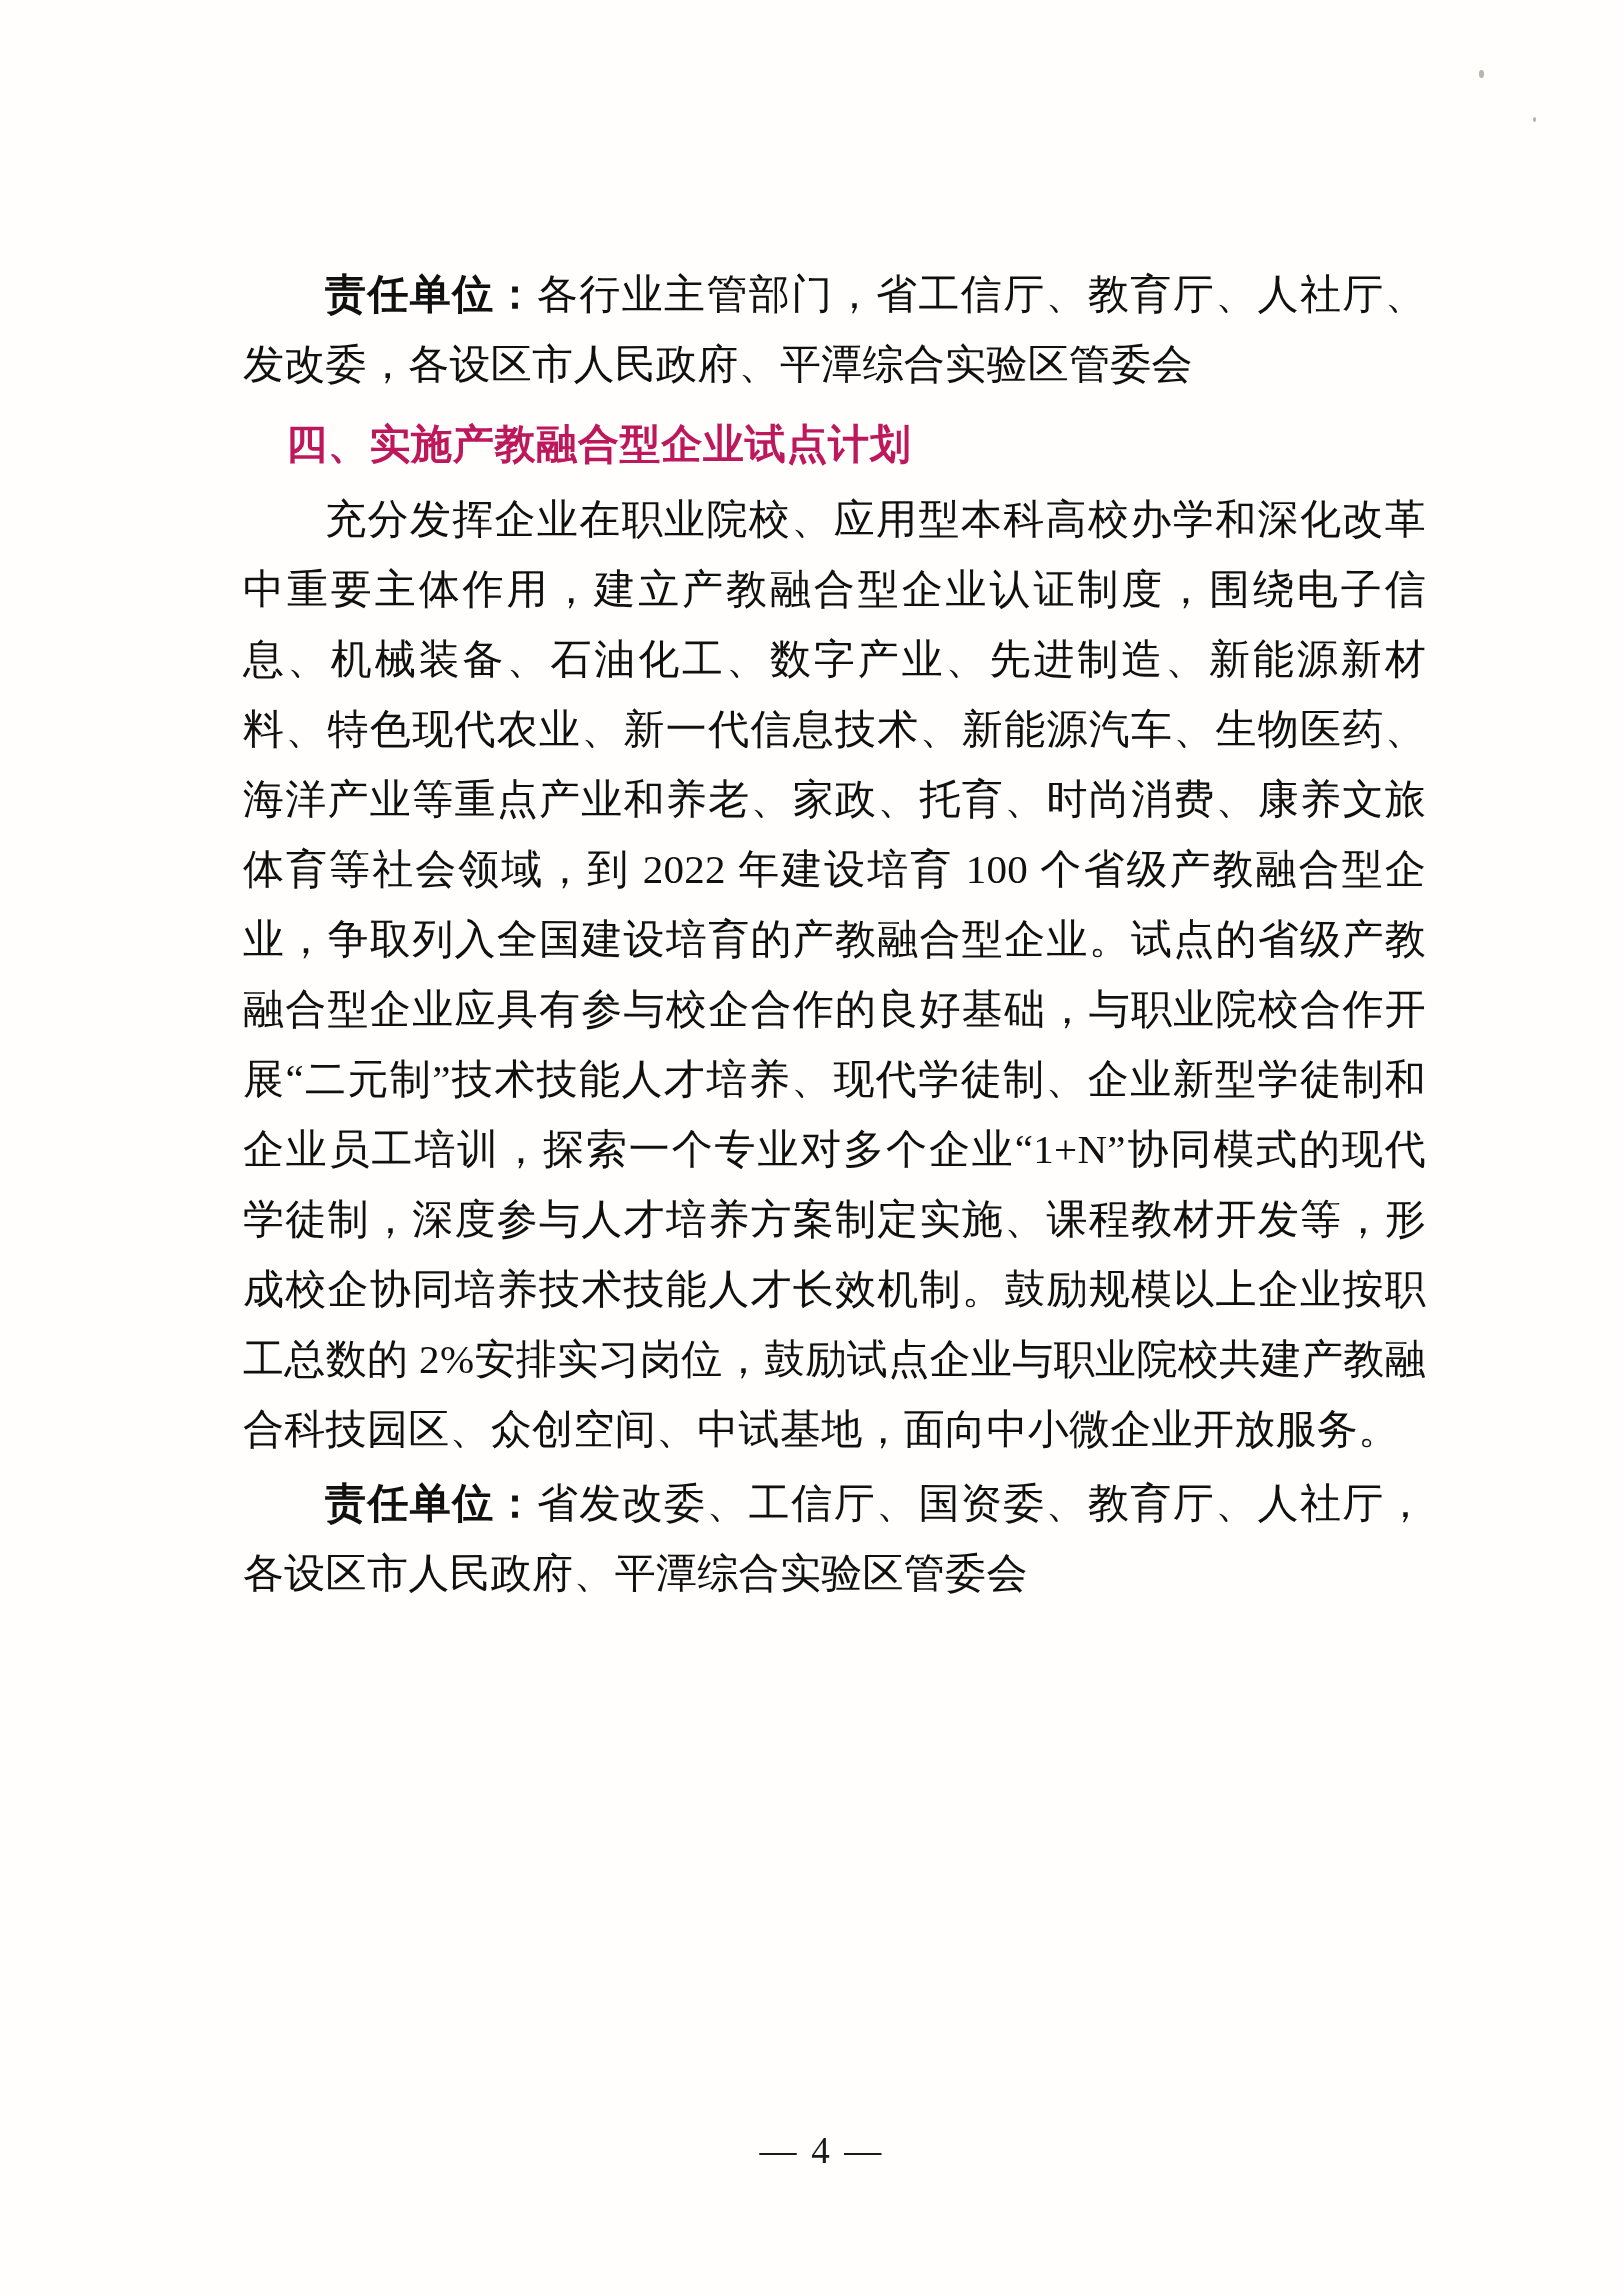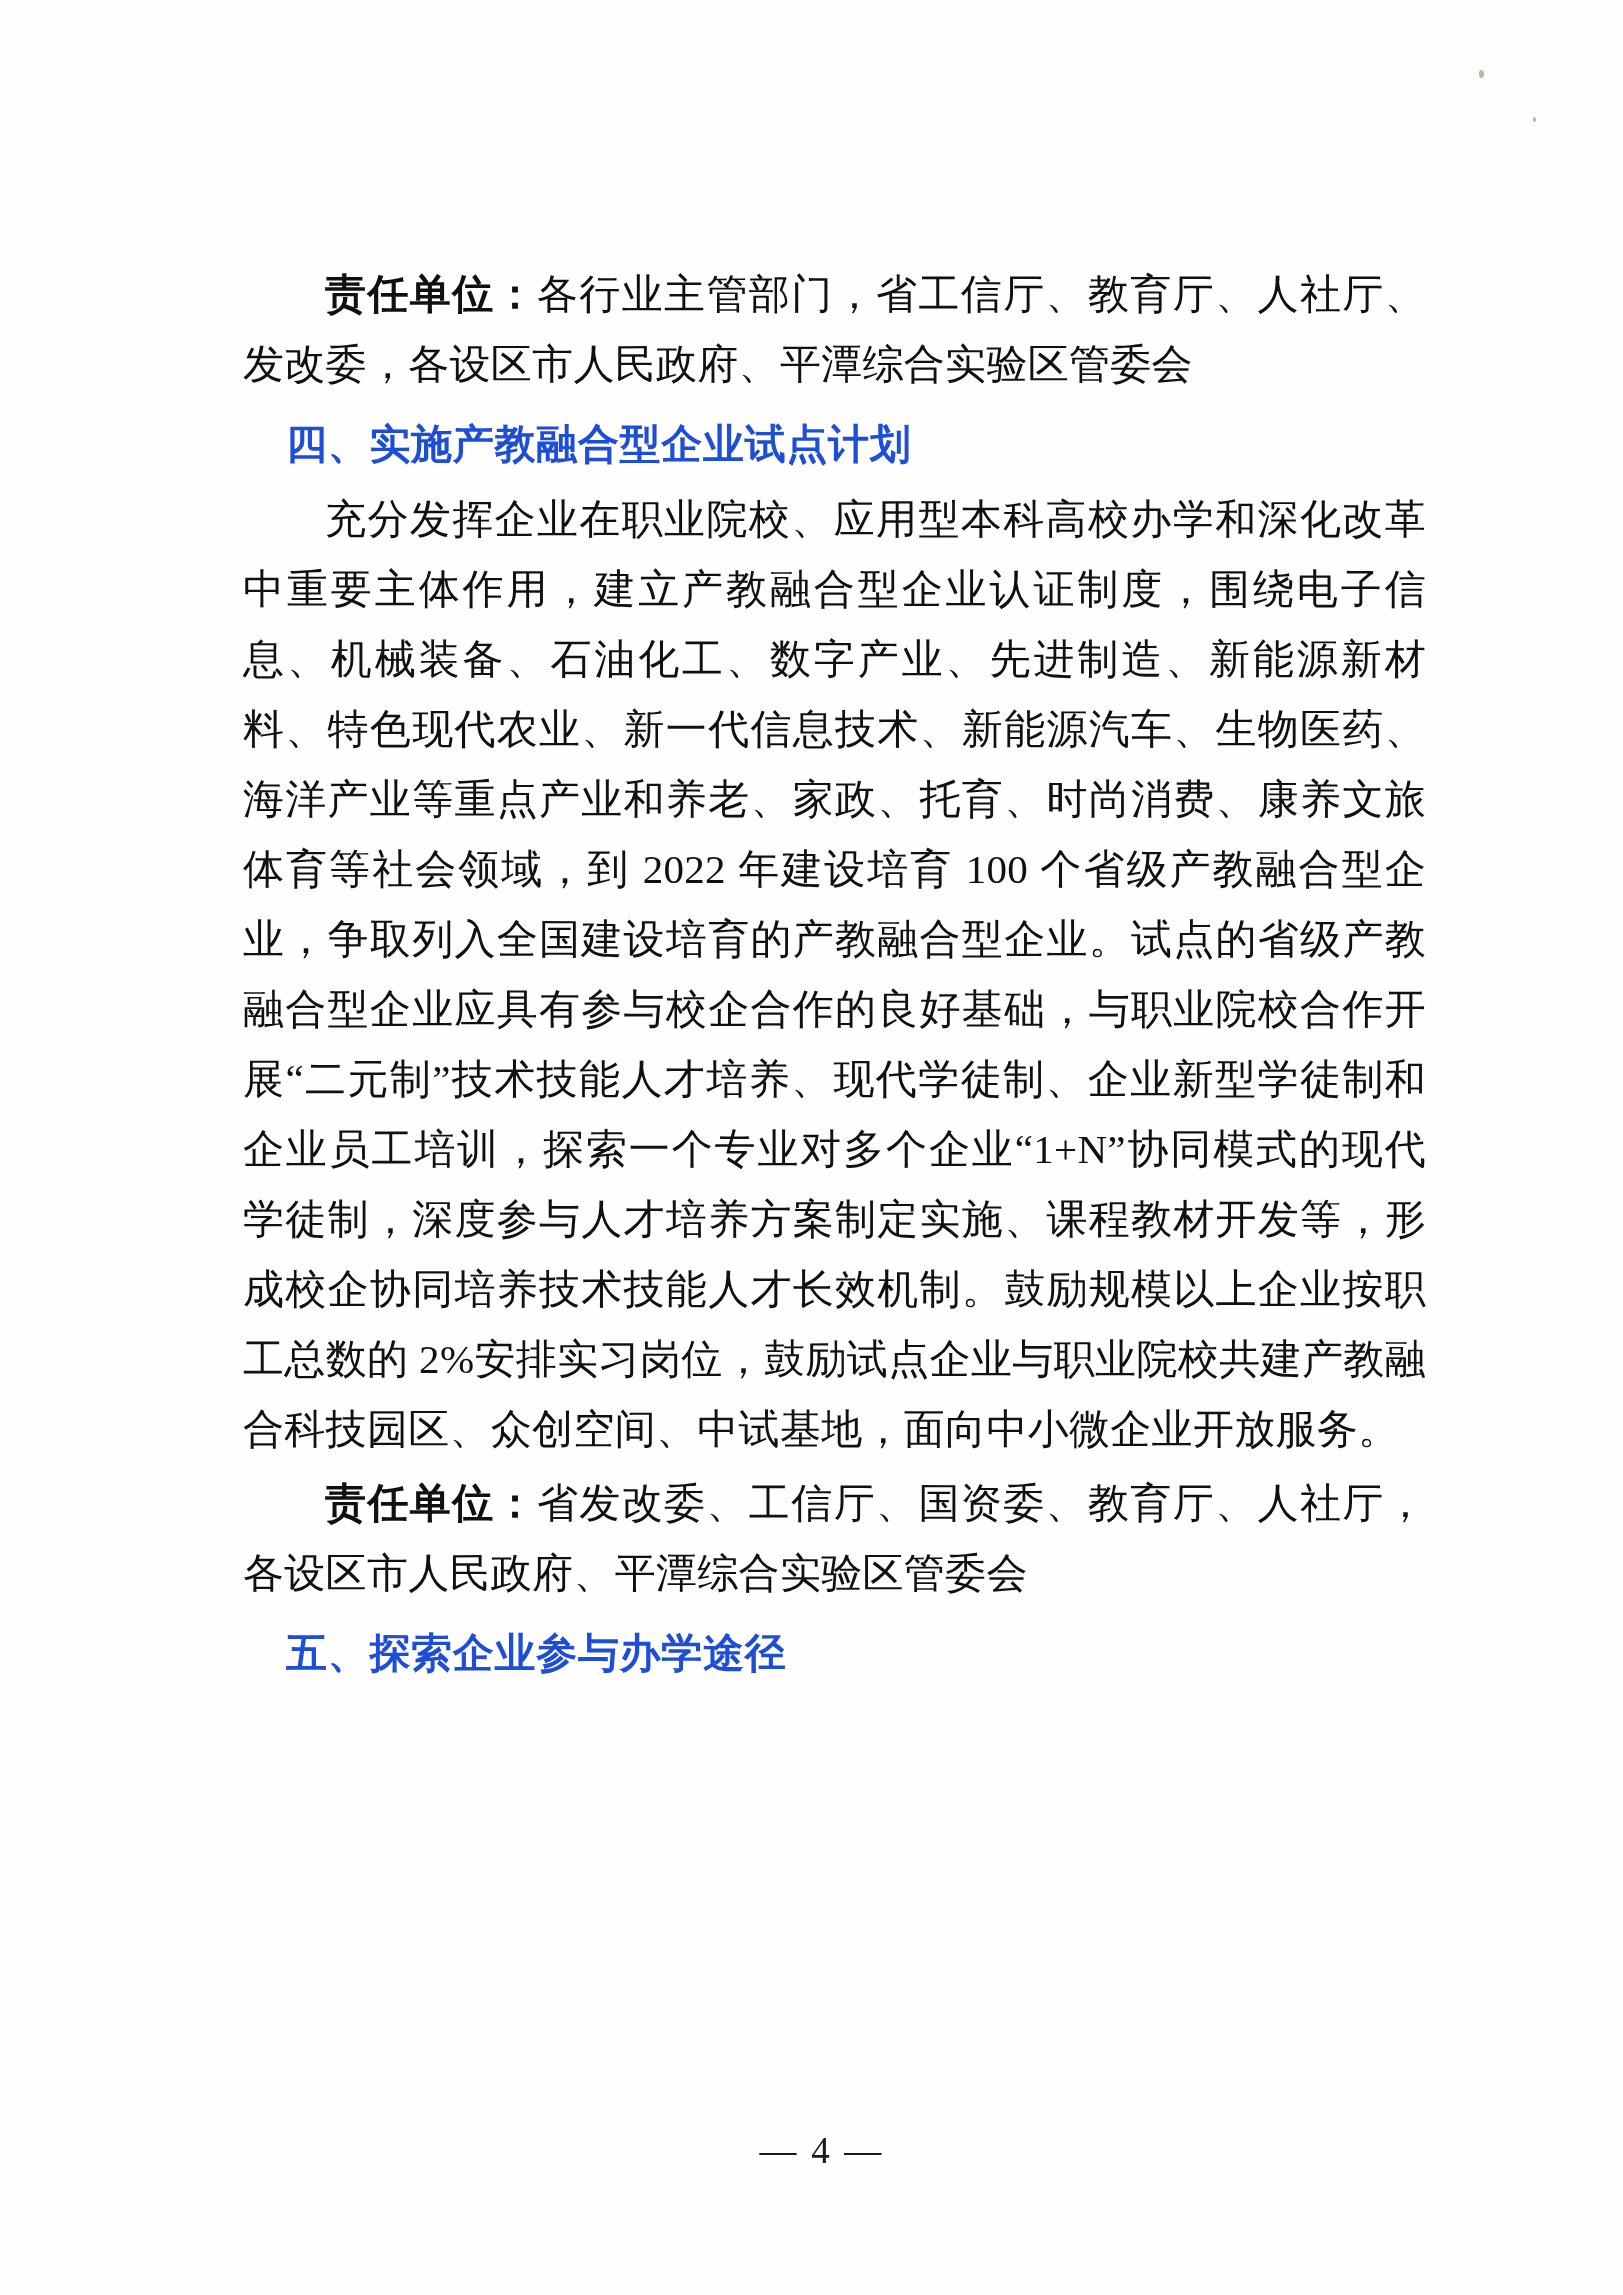--- a/index.html
+++ b/index.html
@@ -36,21 +36,21 @@
     margin-left: 38px;
   }
   .resp {
     font-weight: bold;
   }
   .heading {
     font-family: "Liberation Sans", "DejaVu Sans", sans-serif;
     font-size: 41px;
     font-weight: bold;
     line-height: 70px;
-    color: #1d4ed8;
+    color: #be185d;
     margin: 9.6px 0 5.5px 0;
     text-indent: 81px;
     letter-spacing: 0.7px;
   }
   .page-number {
     position: absolute;
     left: 0;
     right: 0;
     top: 2129px;
     text-align: center;
@@ -79,21 +79,20 @@
   <div class="content">
 
     <p class="para indent"><span class="resp">责任单位：</span><span>各行业主管部门，省工信厅、教育厅、人社厅、发改委，各设区市人民政府、平潭综合实验区管委会</span></p>
 
     <h2 class="heading">四、实施产教融合型企业试点计划</h2>
 
     <p class="para indent">充分发挥企业在职业院校、应用型本科高校办学和深化改革中重要主体作用，建立产教融合型企业认证制度，围绕电子信息、机械装备、石油化工、数字产业、先进制造、新能源新材料、特色现代农业、新一代信息技术、新能源汽车、生物医药、海洋产业等重点产业和养老、家政、托育、时尚消费、康养文旅体育等社会领域，到 2022 年建设培育 100 个省级产教融合型企业，争取列入全国建设培育的产教融合型企业。试点的省级产教融合型企业应具有参与校企合作的良好基础，与职业院校合作开展“二元制”技术技能人才培养、现代学徒制、企业新型学徒制和企业员工培训，探索一个专业对多个企业“1+N”协同模式的现代学徒制，深度参与人才培养方案制定实施、课程教材开发等，形成校企协同培养技术技能人才长效机制。鼓励规模以上企业按职工总数的 2%安排实习岗位，鼓励试点企业与职业院校共建产教融合科技园区、众创空间、中试基地，面向中小微企业开放服务。</p>
 
     <p class="para indent"><span class="resp">责任单位：</span><span>省发改委、工信厅、国资委、教育厅、人社厅，各设区市人民政府、平潭综合实验区管委会</span></p>
 
-    <h2 class="heading">五、探索企业参与办学途径</h2>
 
 
   </div>
 
   <div class="page-number">— 4 —</div>
 
 </div>
 
 
 </body></html>

